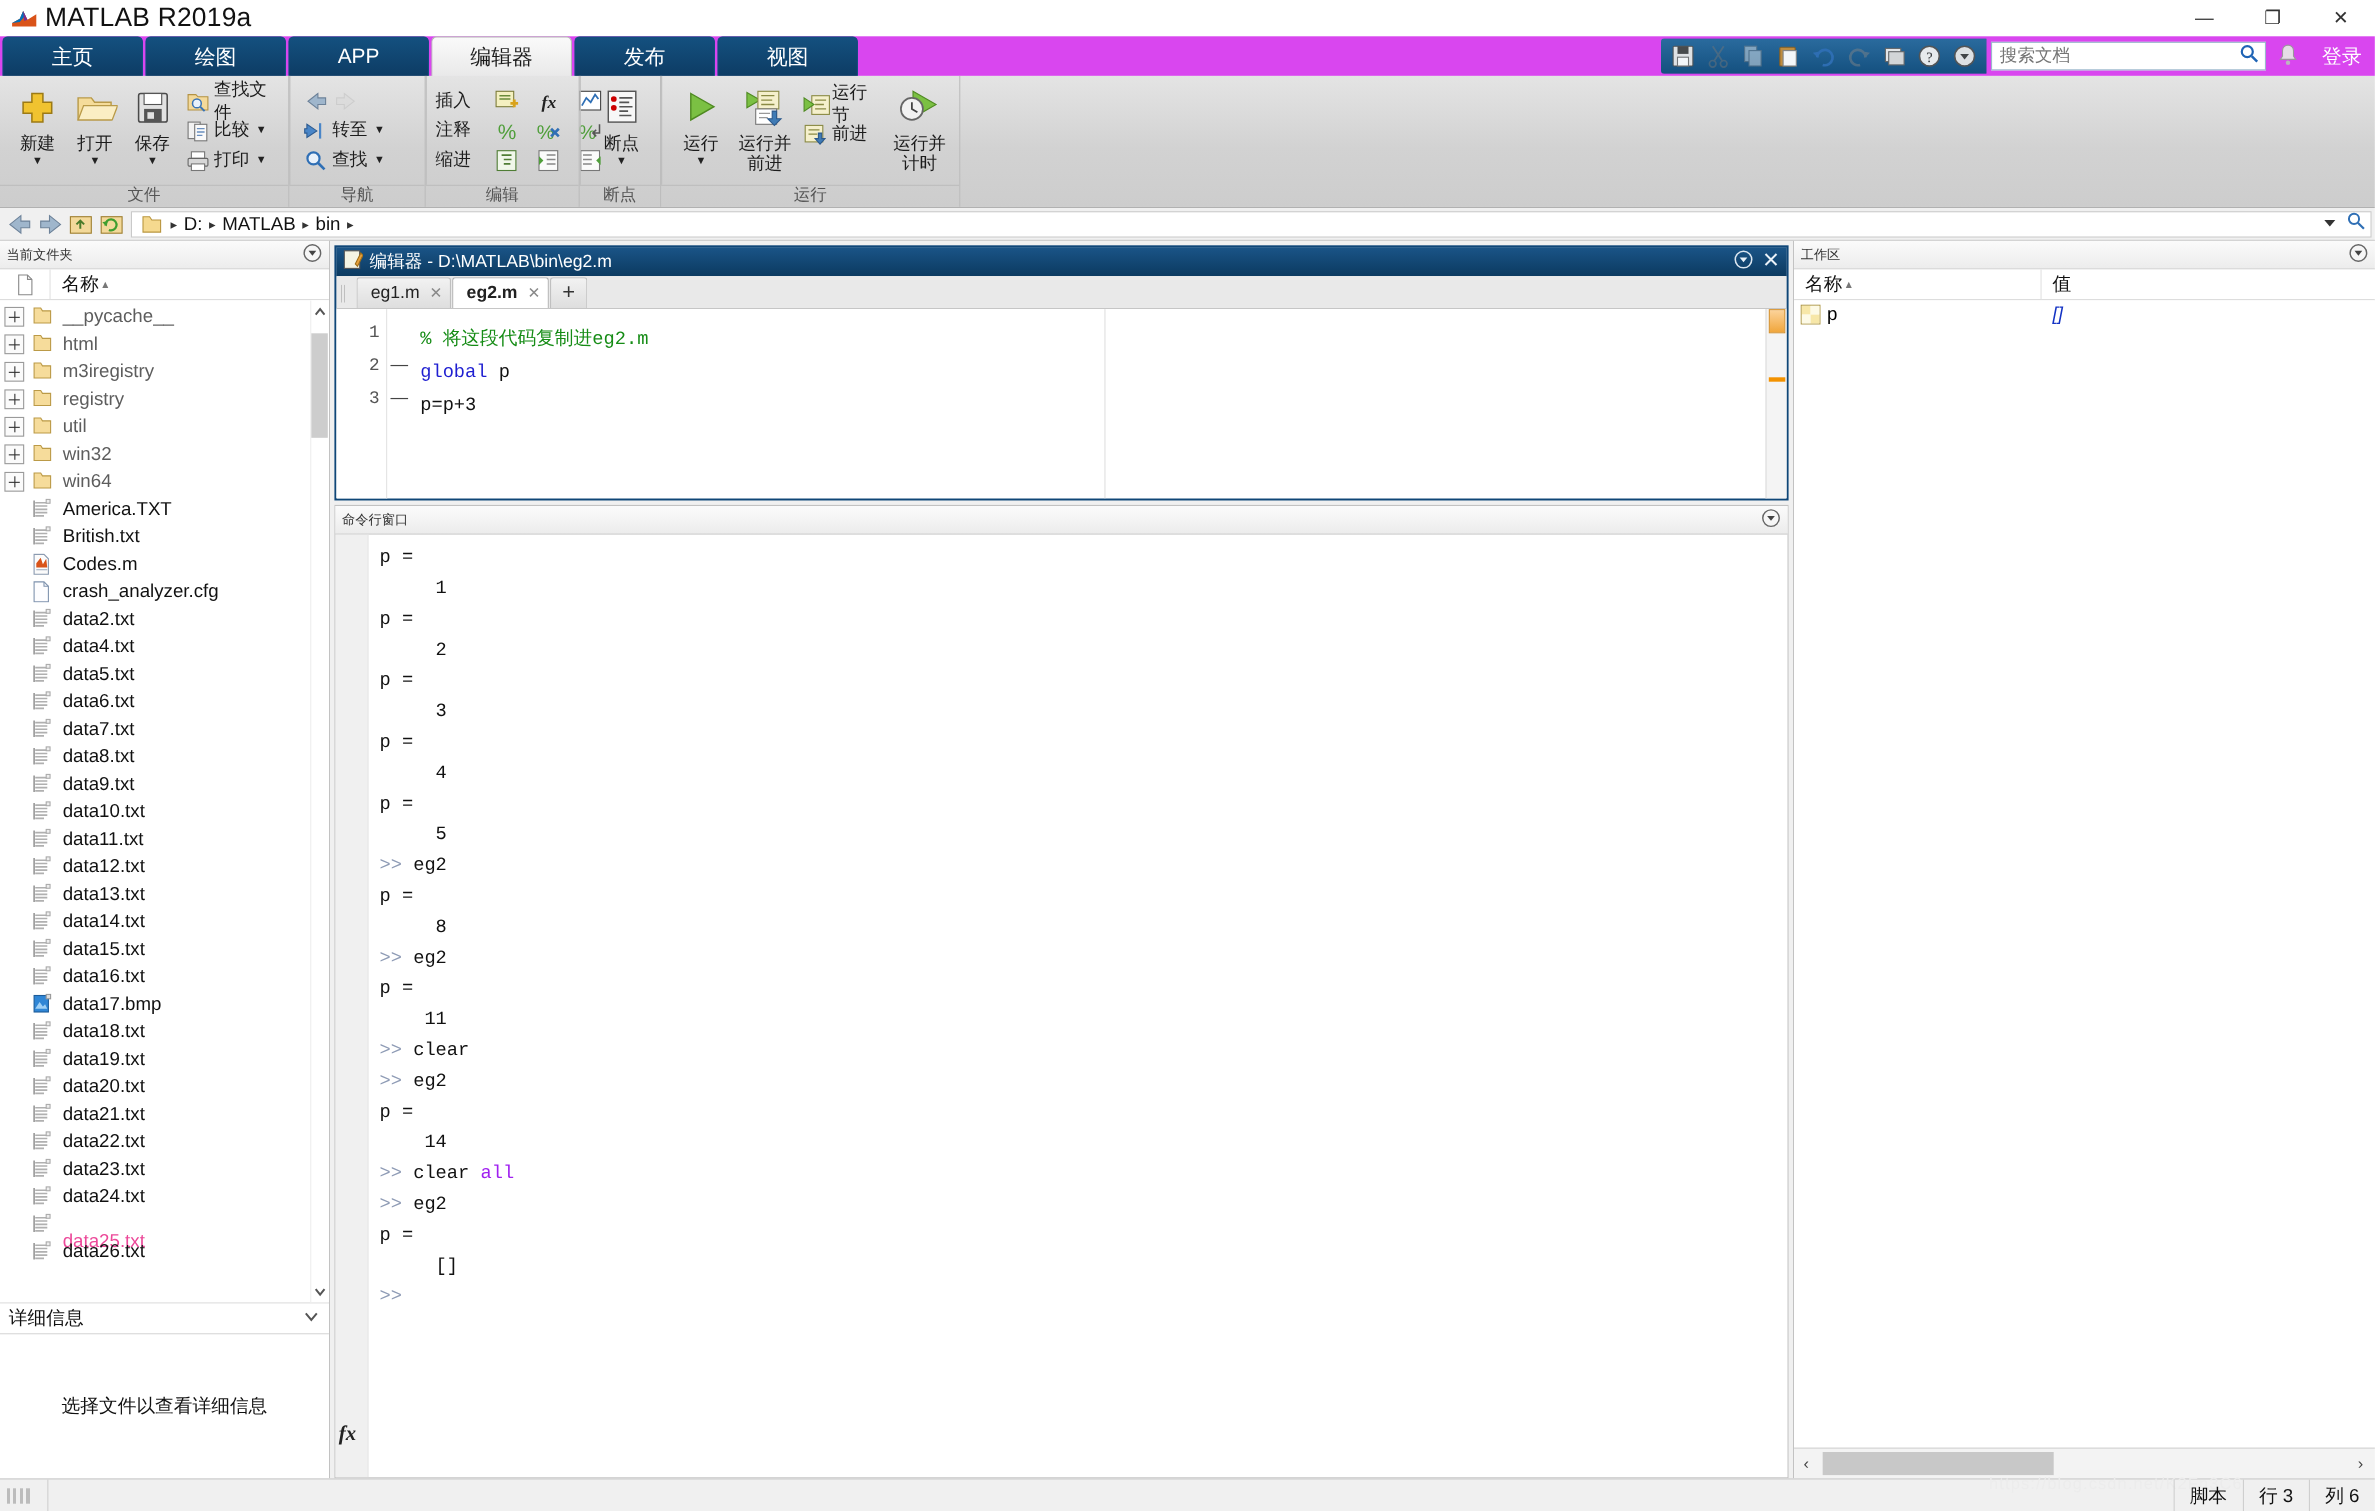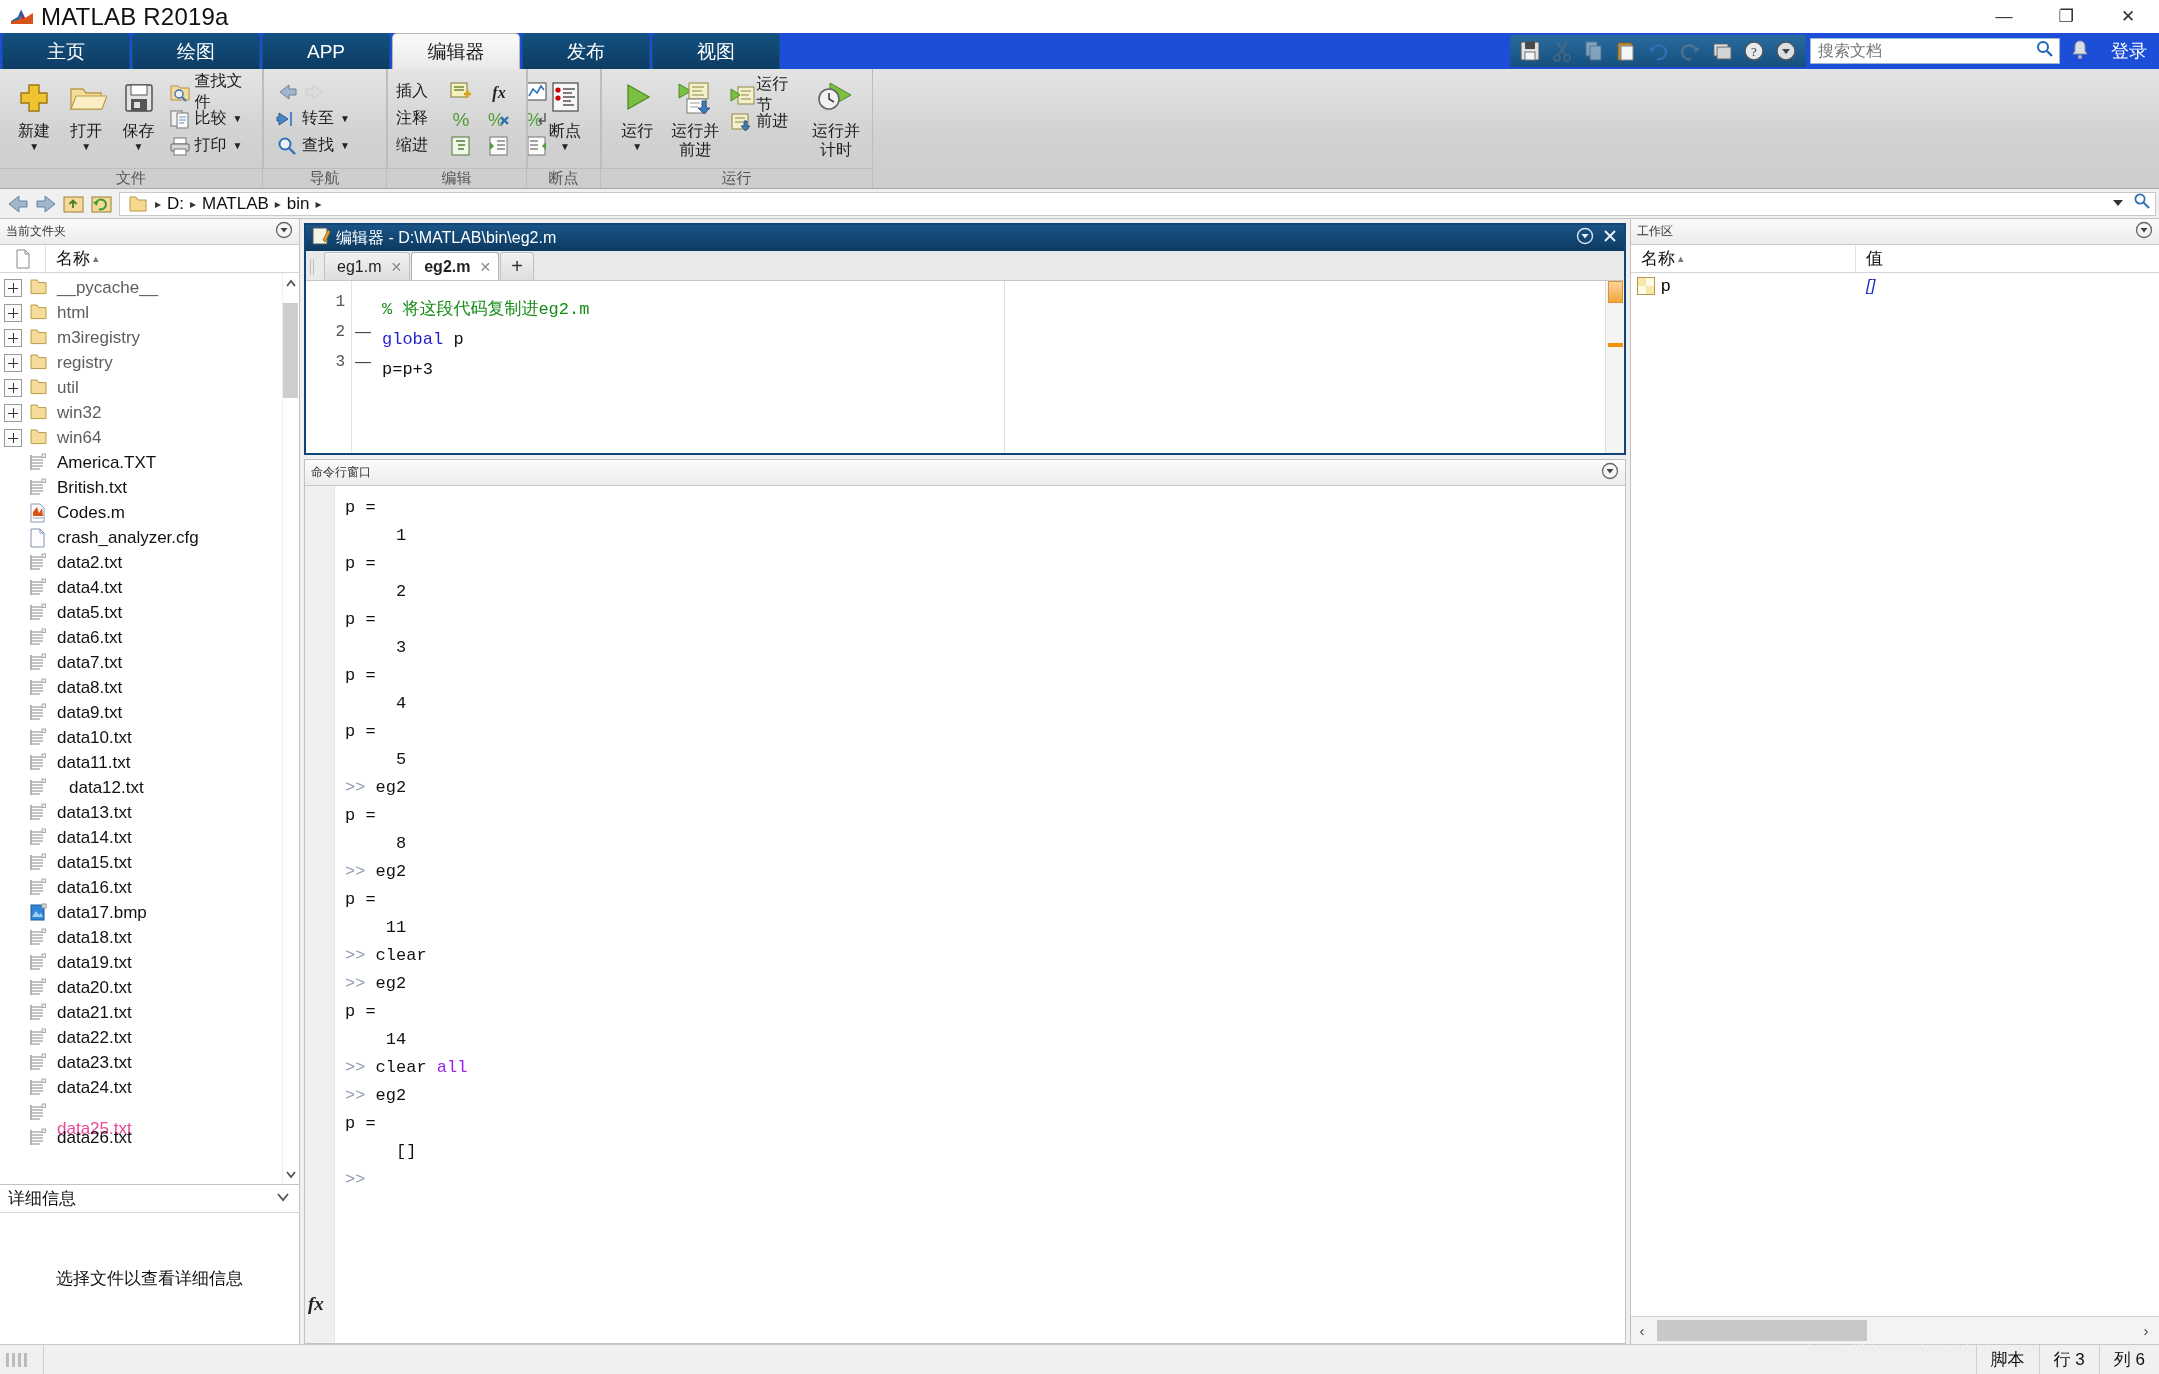--- a/index.html
+++ b/index.html
@@ -20,21 +20,21 @@
     border-bottom:0px solid #ddd; position:relative; flex:0 0 33px;
   }
   .title-logo { width:26px; height:26px; margin-left:9px; margin-right:6px; position:relative; }
   .title-text { font-size:24px; color:#111; letter-spacing:.2px; }
   .win-btns { position:absolute; right:0; top:0; height:33px; display:flex; }
   .win-btn { width:62px; height:33px; display:flex; align-items:center; justify-content:center;
              color:#333; font-size:17px; }
 
   
   .ribbon-tabs {
-    height:36px; background:#1d4ed8; display:flex; flex:0 0 36px;
+    height:36px; background:#d946ef; display:flex; flex:0 0 36px;
     position:relative; padding-left:2px;
   }
   .ribbon-tabs .rtab {
     width:128px; height:36px; display:flex; align-items:center; justify-content:center;
     color:#ffffff; font-size:19px; background:#0f4677;
     border-top-left-radius:5px; border-top-right-radius:5px;
     margin-right:2px; border:1px solid #154e80; border-bottom:none;
     background-image:linear-gradient(to bottom,#14507f 0%, #0d3c64 100%);
   }
   .ribbon-tabs .rtab.active {
@@ -866,21 +866,21 @@
                 </svg></span>
               <span style="color: rgb(17, 17, 17);">data11.txt</span>
             </div>
             <div class="frow">
               <span class="nospace"></span>
               <span class="fico"><svg width="20" height="20" viewBox="0 0 20 20">
                   <path d="M3 2 v15" stroke="#8a8a8a" stroke-width="1.3"></path>
                   <path d="M4 4 h11 M4 7 h11 M4 10 h11 M4 13 h11 M4 16 h8" stroke="#b0b0b0" stroke-width="1.5"></path>
                   <rect x="14" y="1" width="3.5" height="3.5" fill="#eee" stroke="#aaa"></rect>
                 </svg></span>
-              <span style="color: rgb(17, 17, 17); margin-left: 12px;">data12.txt</span>
+              <span style="color: rgb(17, 17, 17);">data12.txt</span>
             </div>
             <div class="frow">
               <span class="nospace"></span>
               <span class="fico"><svg width="20" height="20" viewBox="0 0 20 20">
                   <path d="M3 2 v15" stroke="#8a8a8a" stroke-width="1.3"></path>
                   <path d="M4 4 h11 M4 7 h11 M4 10 h11 M4 13 h11 M4 16 h8" stroke="#b0b0b0" stroke-width="1.5"></path>
                   <rect x="14" y="1" width="3.5" height="3.5" fill="#eee" stroke="#aaa"></rect>
                 </svg></span>
               <span style="color: rgb(17, 17, 17);">data13.txt</span>
             </div>

